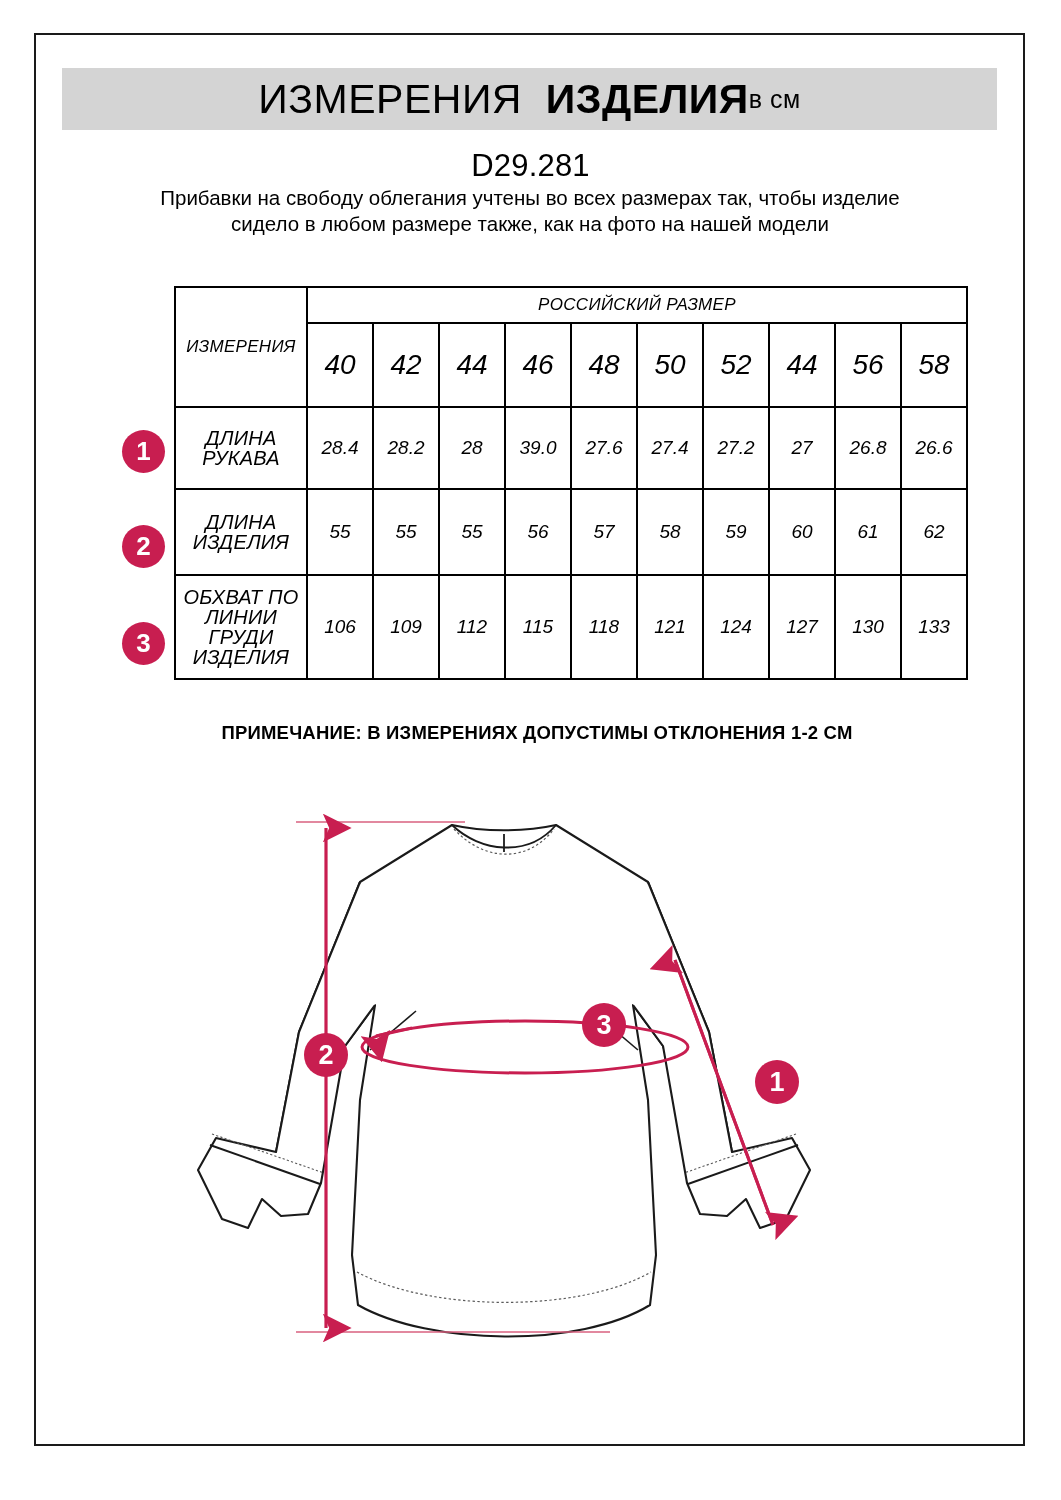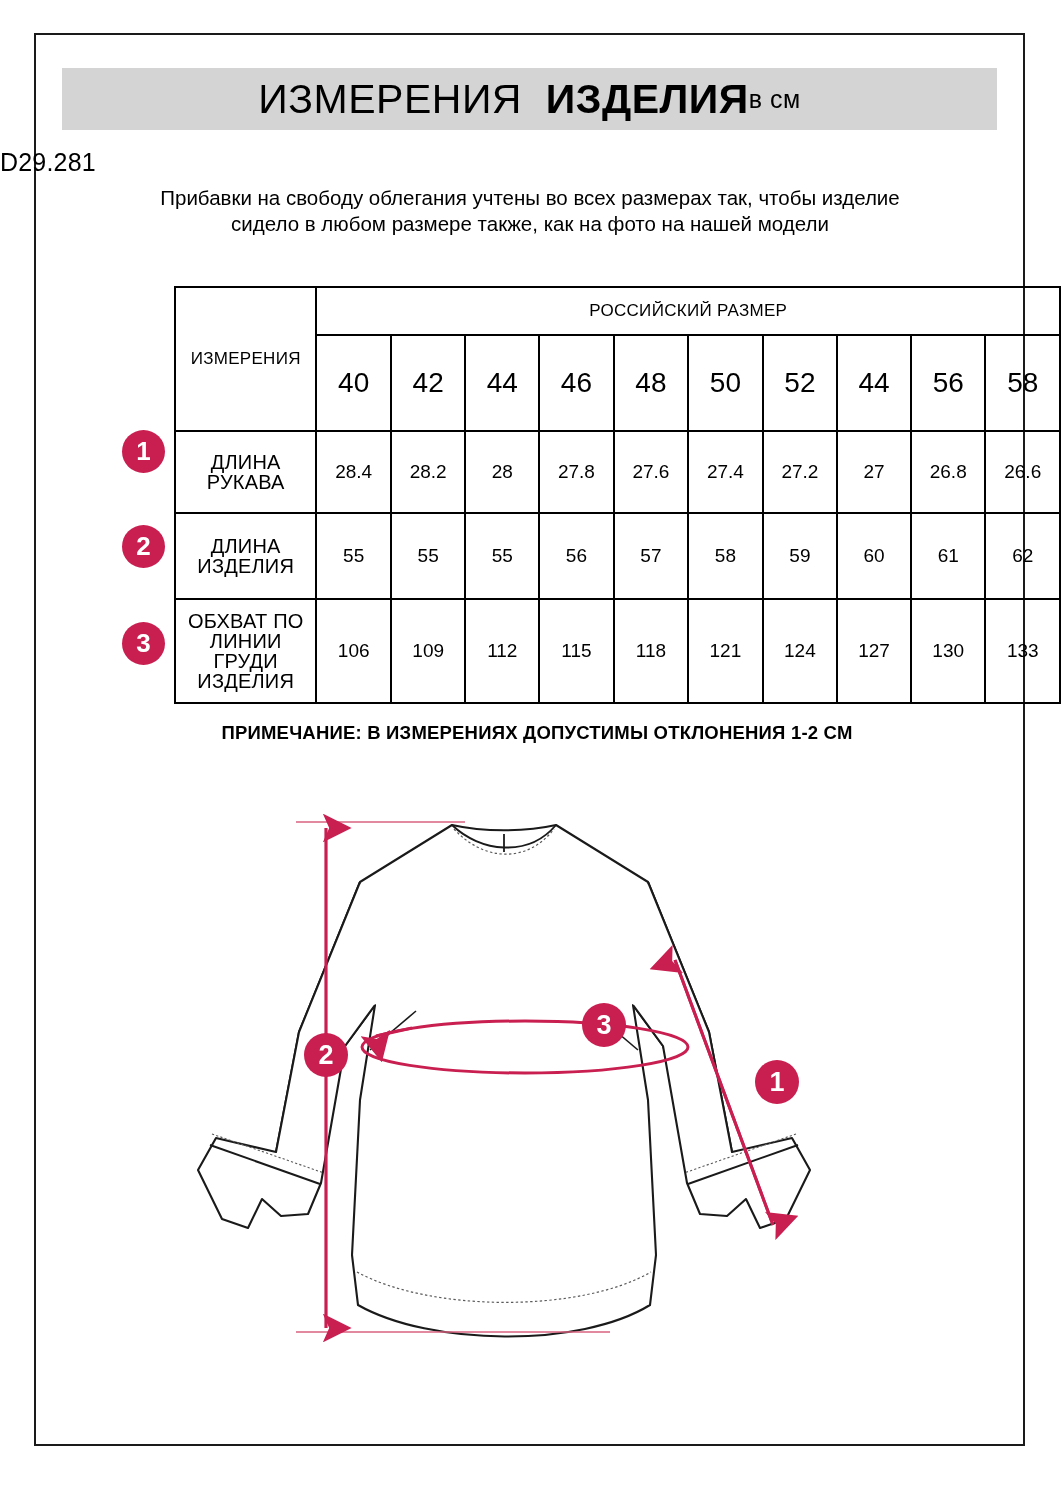--- a/index.html
+++ b/index.html
@@ -56,21 +56,22 @@
     font-size: 25px;
     font-weight: 400;
     letter-spacing: 0.5px;
   }
 
   
   #code-line {
     position: absolute;
     left: 0; right: 0;
     top: 148px;
-    font-size: 25px;
+    text-align: center;
+    font-size: 31px;
     letter-spacing: 0.2px;
   }
   #intro-text {
     position: absolute;
     left: 140px;
     top: 185px;
     width: 780px;
     text-align: center;
     font-size: 20.5px;
     line-height: 26px;
@@ -82,21 +83,22 @@
     left: 174px;
     top: 286px;
     border-collapse: collapse;
     table-layout: fixed;
   }
   #size-table td, #size-table th {
     border: 2px solid #000;
     text-align: center;
     vertical-align: middle;
     font-weight: 400;
-    padding: 6px;
+    padding: 0;
+    font-style: italic;
   }
   .col-meas { width: 130px; }
   .col-size { width: 64px; }
 
   .hdr-group {
     height: 34px;
     font-size: 17px;
     letter-spacing: 0.3px;
   }
   .hdr-meas {
@@ -215,21 +217,21 @@
     </tr>
 
     <tr class="r1">
       <td class="row-label">
         <div>ДЛИНА</div>
         <div>РУКАВА</div>
       </td>
       <td class="row-val">28.4</td>
       <td class="row-val">28.2</td>
       <td class="row-val">28</td>
-      <td class="row-val">27.8</td>
+      <td class="row-val">39.0</td>
       <td class="row-val">27.6</td>
       <td class="row-val">27.4</td>
       <td class="row-val">27.2</td>
       <td class="row-val">27</td>
       <td class="row-val">26.8</td>
       <td class="row-val">26.6</td>
     </tr>
 
     <tr class="r2">
       <td class="row-label">

